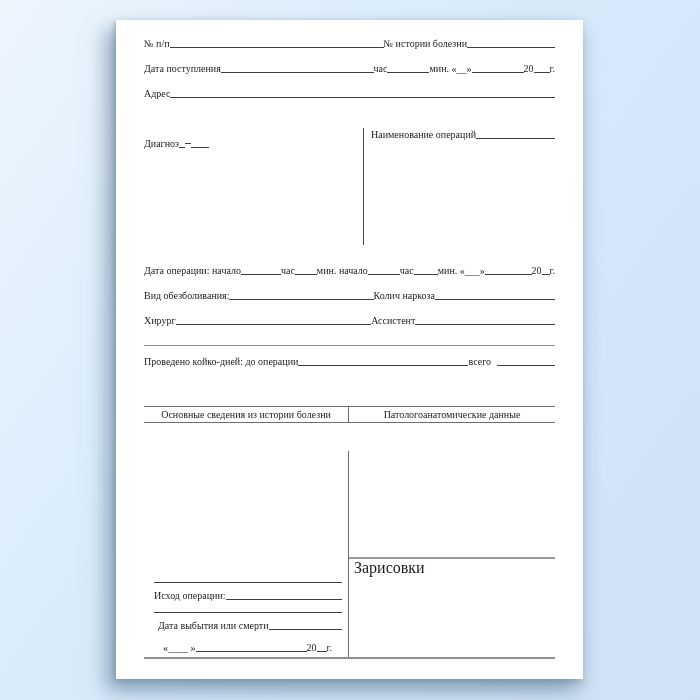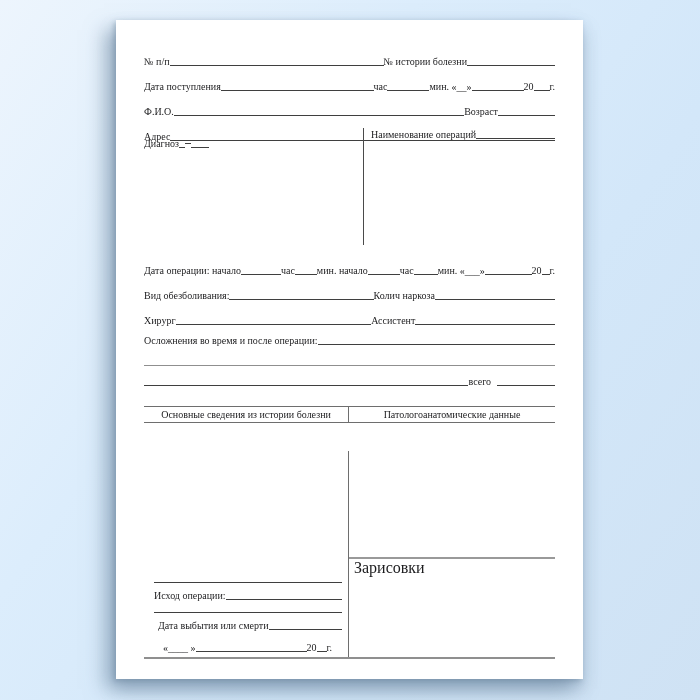--- a/index.html
+++ b/index.html
@@ -15,21 +15,21 @@
     box-shadow:-12px 10px 18px rgba(104,131,158,0.50),0 10px 16px rgba(104,131,158,0.42),-2px 2px 5px rgba(110,136,160,0.45);
   }
   .blk{position:absolute;left:28px;right:28px;}
   .frow{display:flex;align-items:flex-end;height:25px;}
   .lbl{white-space:pre;font-size:10px;line-height:13px;letter-spacing:0;}
   .fill{flex:1 1 auto;height:0;border-bottom:1px solid #3f3f3f;margin-bottom:2px;min-width:6px;}
   .f8{flex:0 0 8px;}  .f10{flex:0 0 10px;} .f16{flex:0 0 16px;} .f22{flex:0 0 22px;}
   .f24{flex:0 0 24px;} .f32{flex:0 0 32px;} .f40{flex:0 0 40px;} .f42{flex:0 0 42px;}
   .f52{flex:0 0 52px;} .f57{flex:0 0 57px;} .f58{flex:0 0 58px;} .f88{flex:0 0 88px;}
   .gap6{flex:0 0 6px;border-bottom:none;}
-  .top{top:23px;}
+  .top{top:5px;}
   .diag{top:108px;height:117px;display:flex;}
   .diag-left{width:219px;border-right:1px solid #4a4a4a;display:flex;flex-direction:row;}
   .diag-left .frow.h22{height:22px;} .diag-left .frow.h18{height:18px;}
   .diag-right{flex:1;padding-left:7px;}
   .diag-right .frow{height:13px;}
   .mid{top:232px;}
   .frow.h20{height:20px;} .frow.h21{height:21px;}
   .rule{border-bottom:1.5px solid #8f8f8f;margin-bottom:2px;}
   .htable{
     position:absolute;left:28px;right:28px;top:386px;height:253px;box-sizing:border-box;
@@ -66,26 +66,20 @@
     <div class="frow">
       <span class="lbl">Дата поступления</span>
       <span class="fill"></span>
       <span class="lbl">час</span>
       <span class="fill f42"></span>
       <span class="lbl">мин. «__»</span>
       <span class="fill f52"></span>
       <span class="lbl">20</span>
       <span class="fill f16"></span>
       <span class="lbl">г.</span>
-    </div>
-    <div class="frow">
-      <span class="lbl">Ф.И.О.</span>
-      <span class="fill"></span>
-      <span class="lbl">Возраст</span>
-      <span class="fill f57"></span>
     </div>
     <div class="frow">
       <span class="lbl">Адрес</span>
       <span class="fill"></span>
     </div>
   </div>
 
   <div class="blk diag">
     <div class="diag-left">
       <div class="frow h22">
@@ -134,28 +128,25 @@
       <span class="fill" style="flex:1.2 1 auto"></span>
       <span class="lbl">Колич наркоза</span>
       <span class="fill"></span>
     </div>
     <div class="frow">
       <span class="lbl">Хирург</span>
       <span class="fill" style="flex:1.4 1 auto"></span>
       <span class="lbl">Ассистент</span>
       <span class="fill"></span>
     </div>
-    <div class="frow h20">
-      <span class="lbl">Осложнения во время и после операции:</span>
-      <span class="fill"></span>
-    </div>
     <div class="frow h21">
       <span class="fill rule"></span>
     </div>
     <div class="frow h20">
+      <span class="lbl">Проведено койко-дней: до операции</span>
       <span class="fill"></span>
       <span class="lbl">всего</span>
       <span class="fill gap6"></span>
       <span class="fill f58"></span>
     </div>
   </div>
 
   <div class="htable">
     <div class="thead">
       <div class="th th-left">Основные сведения из истории болезни</div>

